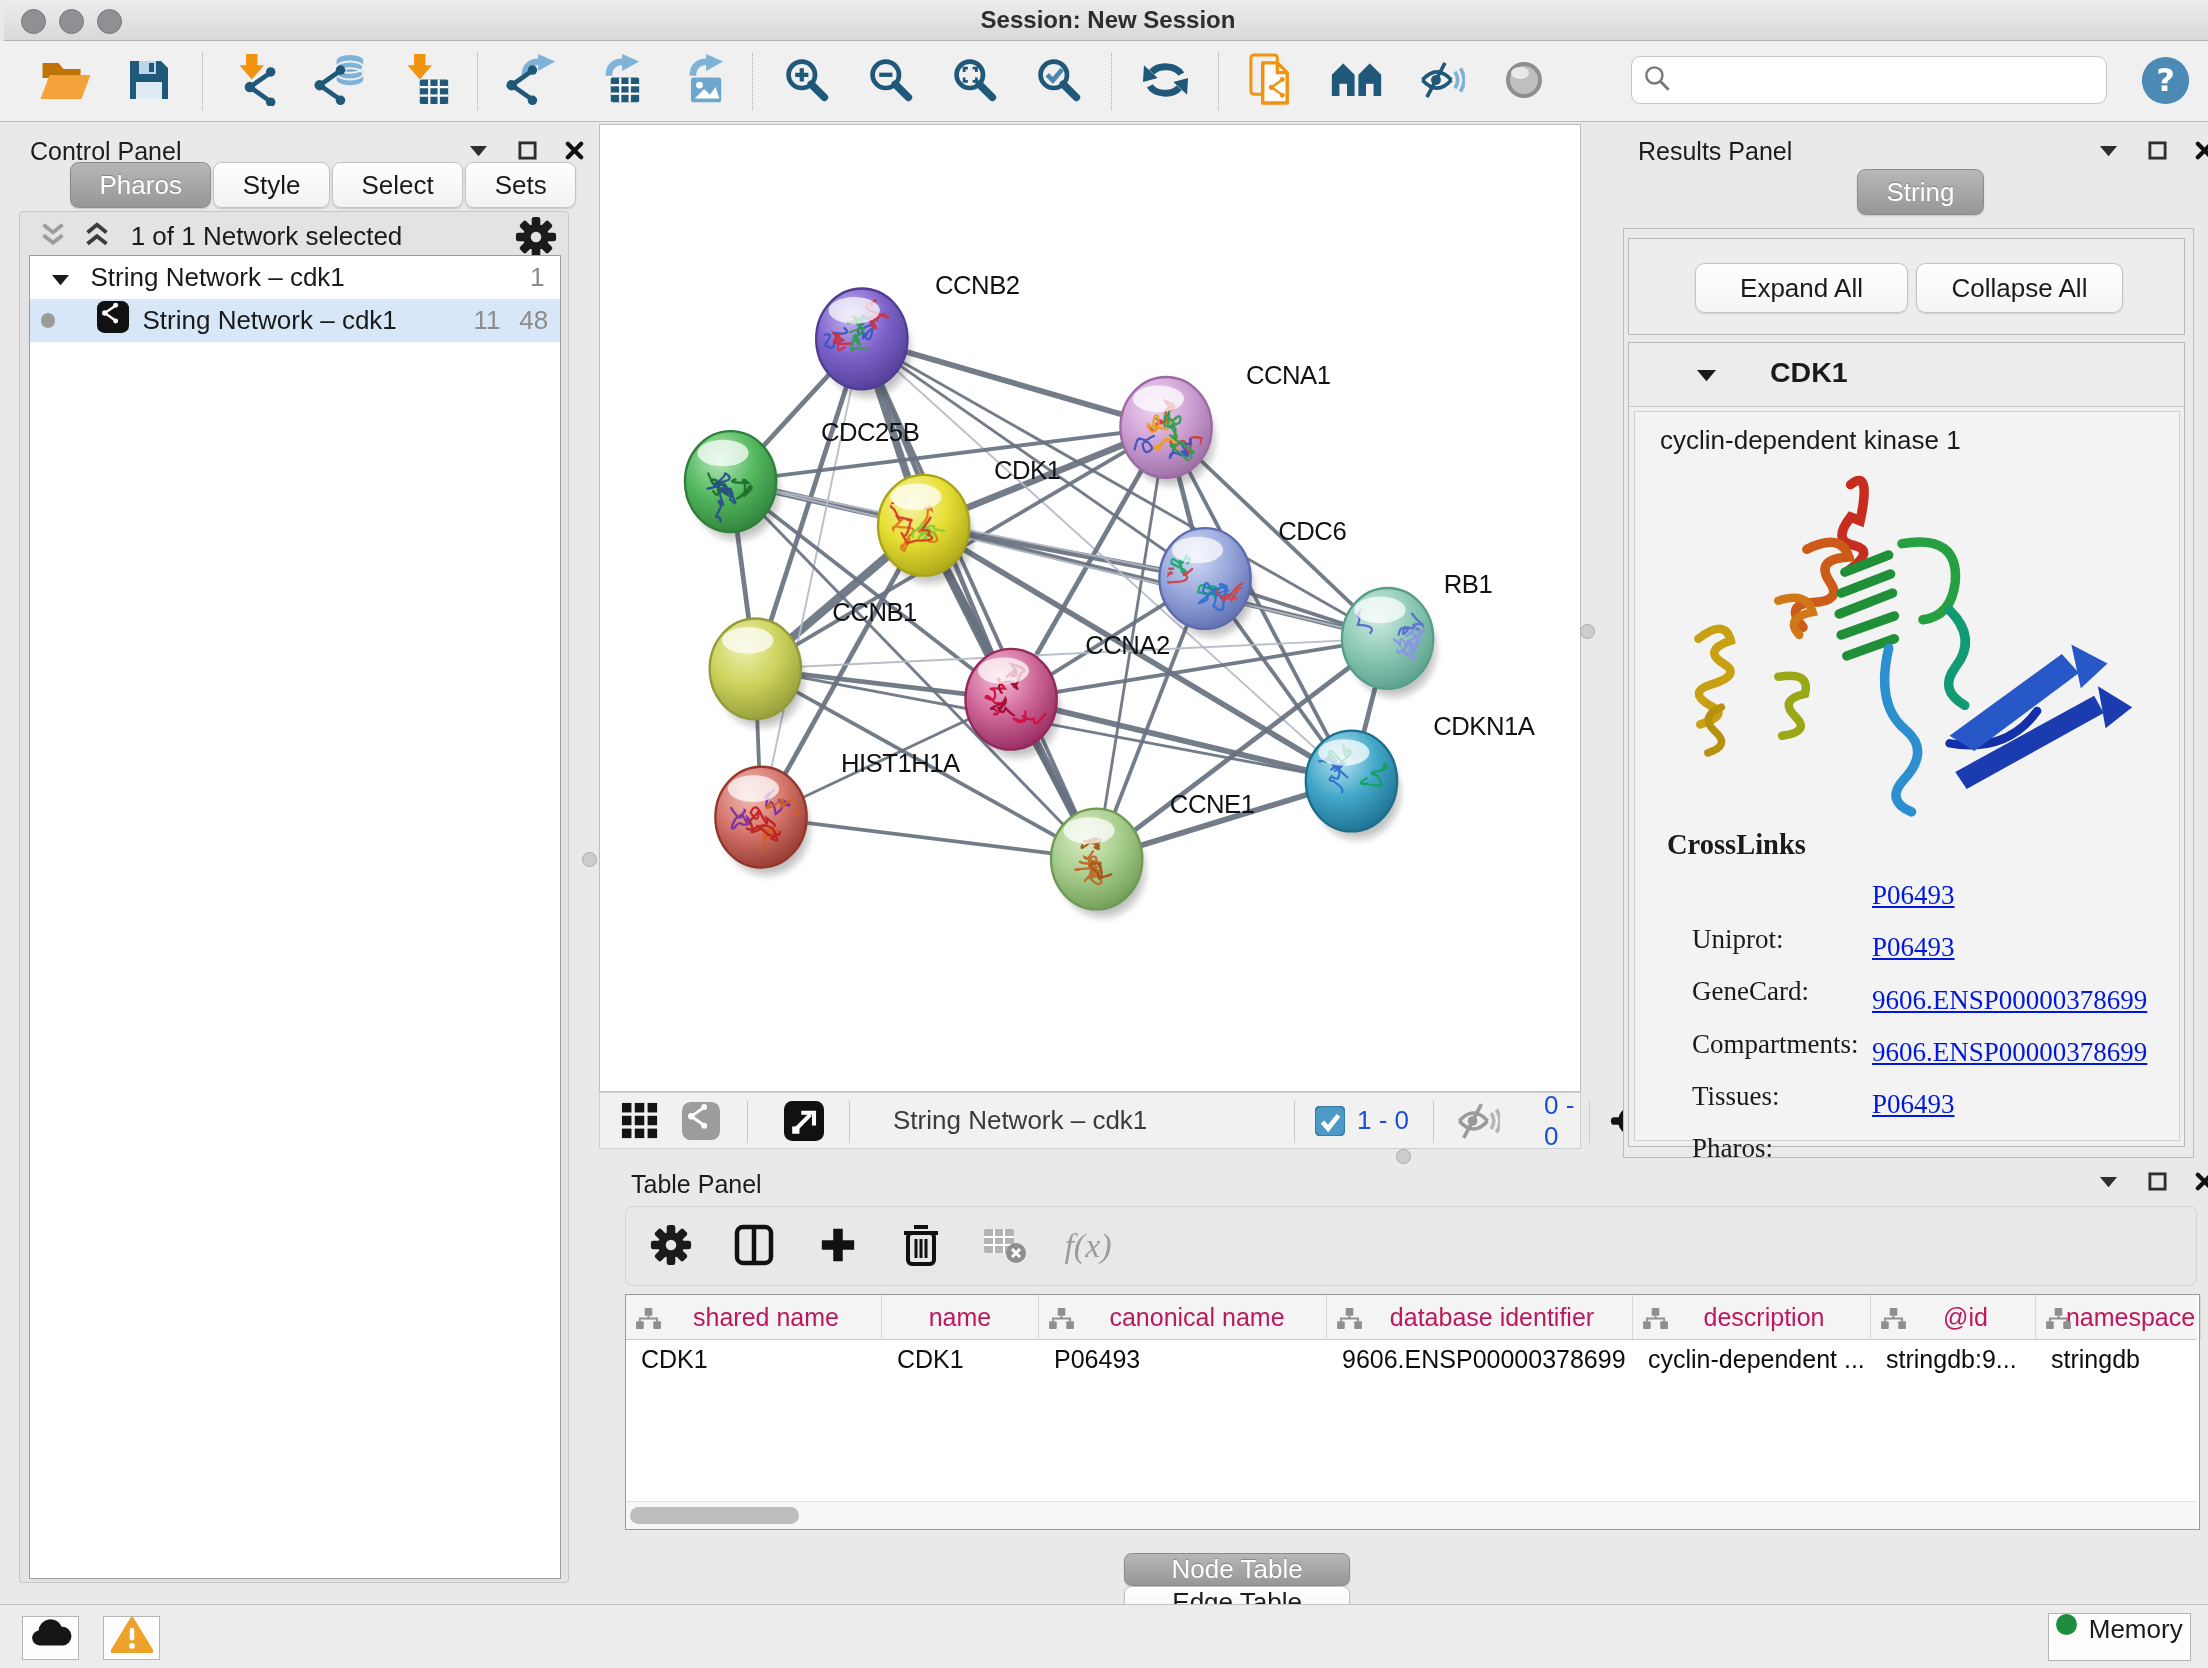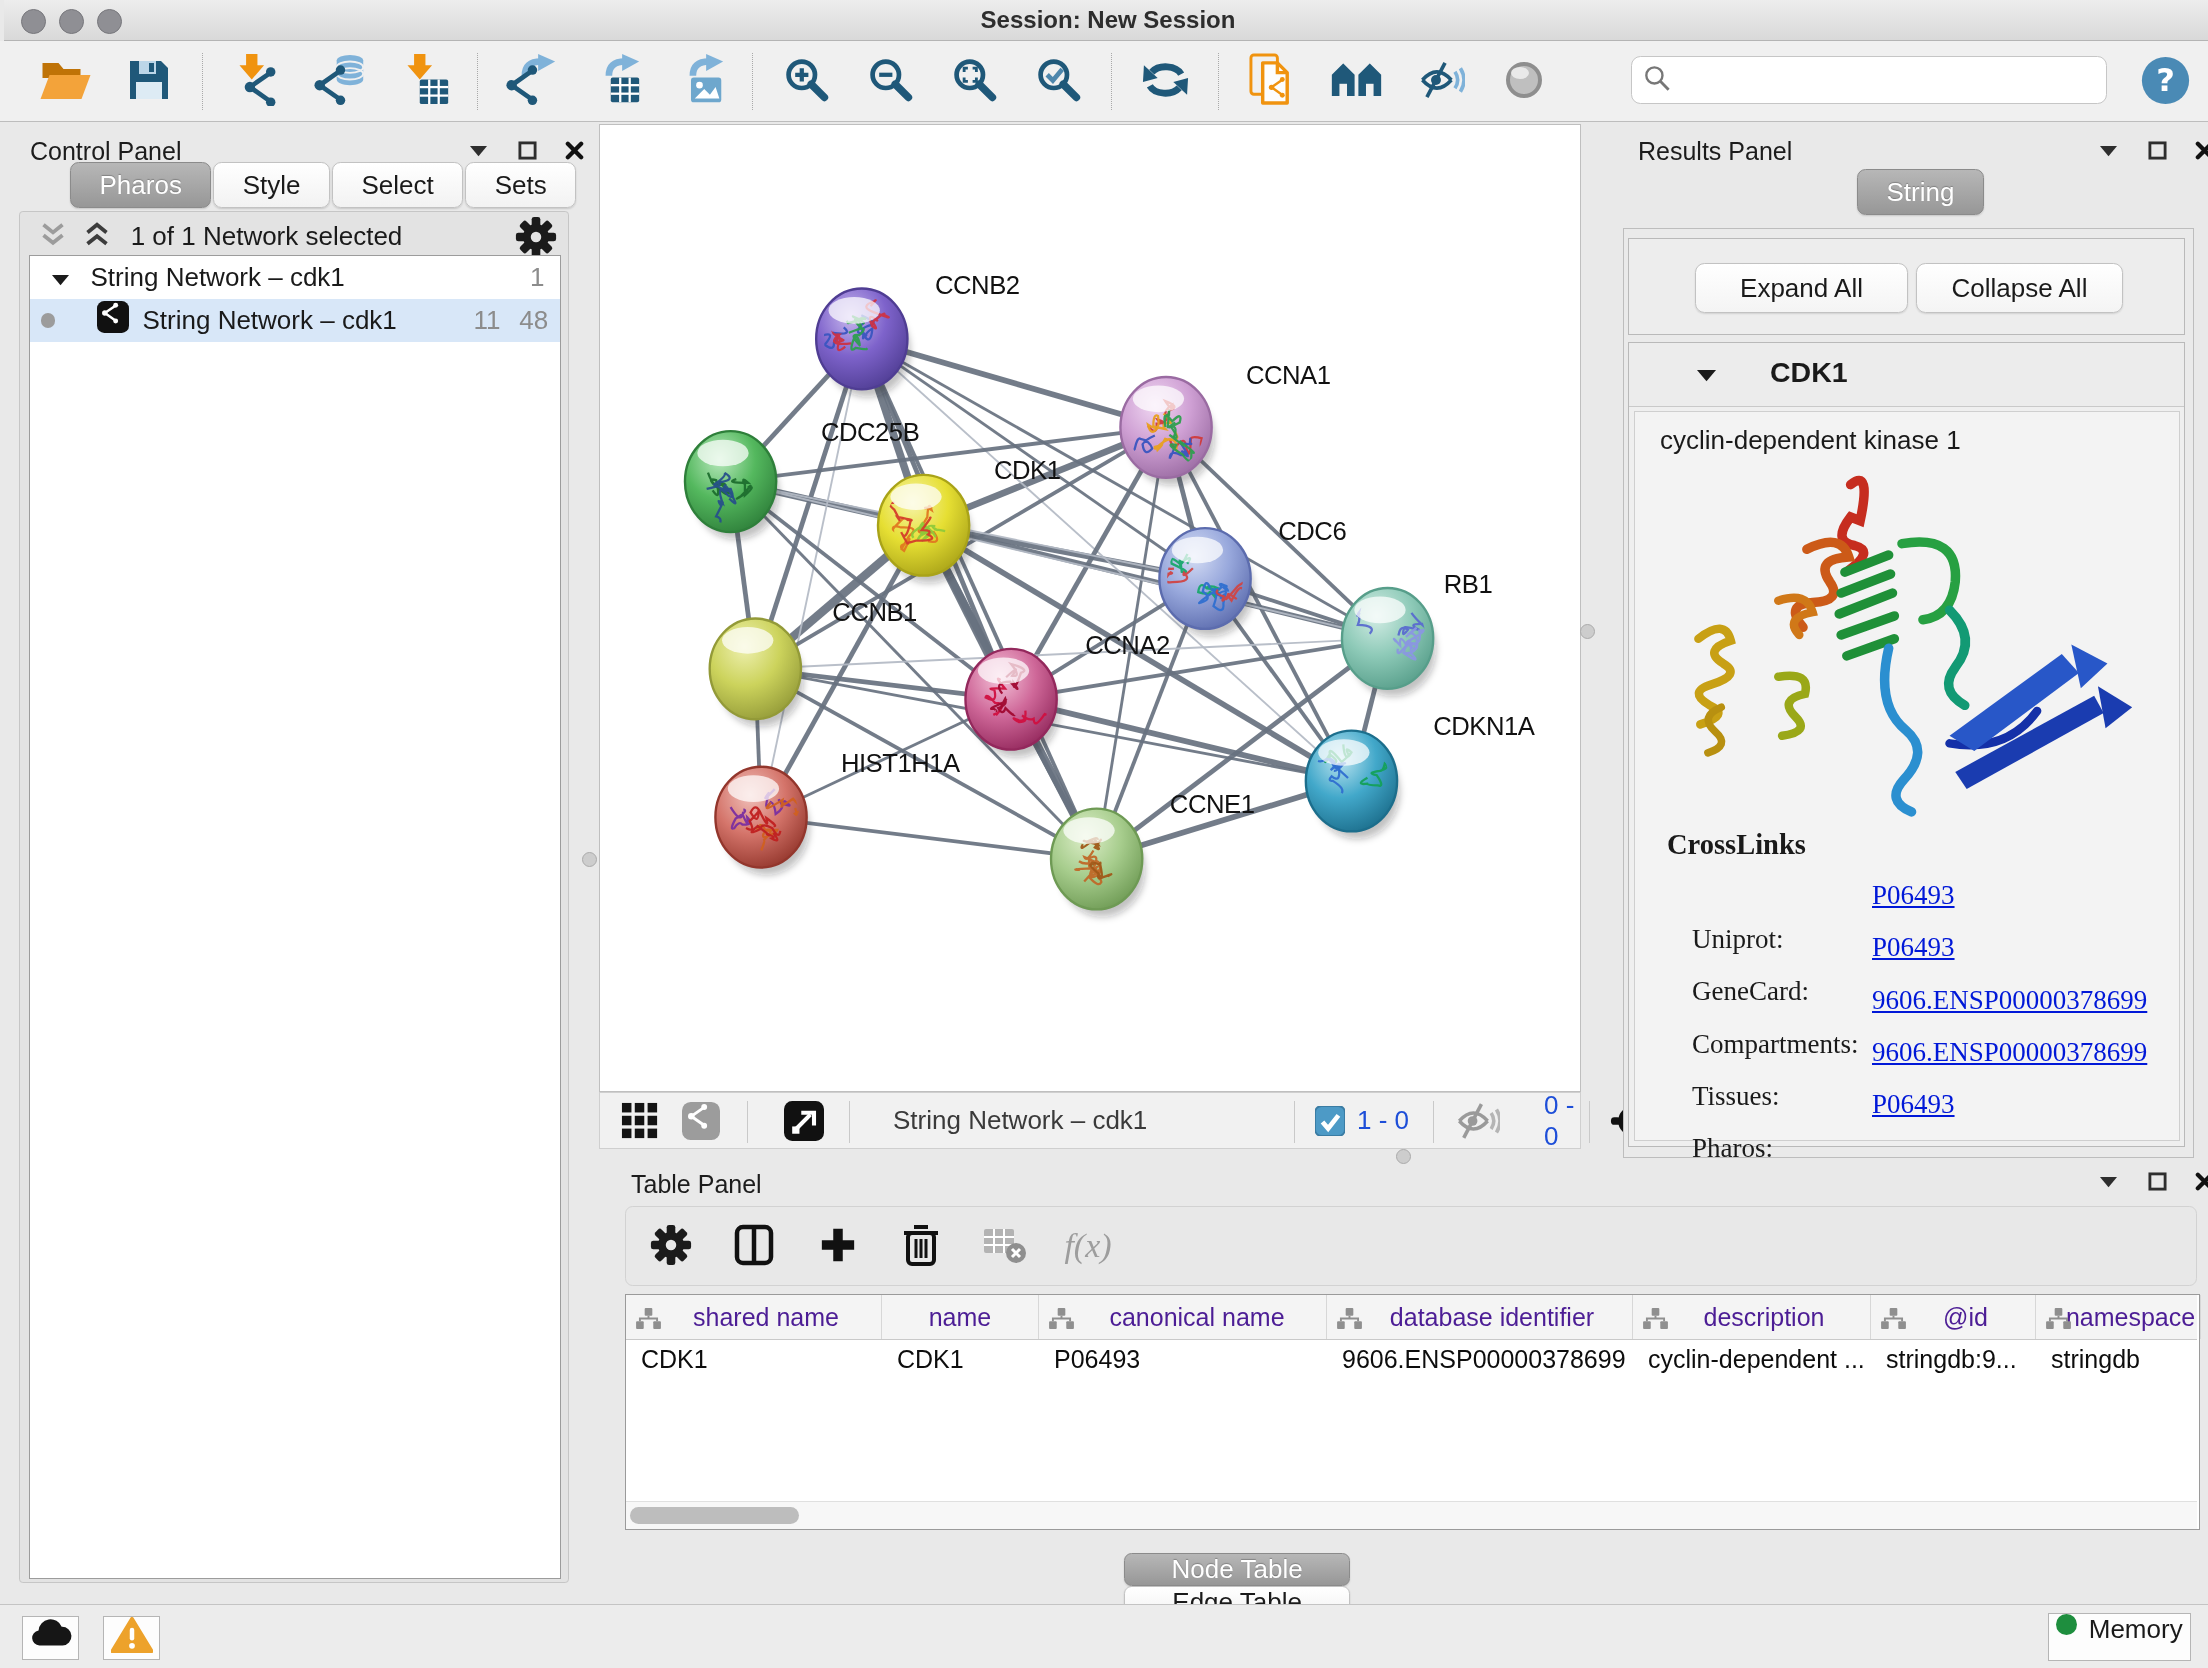--- a/index.html
+++ b/index.html
@@ -59,21 +59,21 @@
   .xl-row{position:absolute;left:57px;font-size:27px;font-family:"Liberation Serif",serif;margin-top:44px;}
   .xl-val{position:absolute;left:237px;font-size:27px;font-family:"Liberation Serif",serif;}
   .xl-val a{color:#0018d8;}
   
   #tp-toolbar{left:625px;top:1206px;width:1572px;height:80px;background:#e8e8e8;border:1px solid #d2d2d2;
       border-radius:7.6px;display:flex;align-items:center;gap:28.5px;padding-left:17px;box-sizing:border-box;}
   .tp-btn{width:55px;height:57px;display:flex;align-items:center;justify-content:center;}
   #tbl{left:625px;top:1294px;width:1575px;height:236px;background:#fff;border:1.9px solid #9a9a9a;box-sizing:border-box;}
   #tbl-head{position:absolute;left:0;top:0;width:1571px;height:44px;background:#f4f4f4;border-bottom:1px solid #c9c9c9;}
   .th-cell{position:absolute;top:0;height:44px;display:flex;align-items:center;justify-content:center;
-      font-size:25px;color:#4c1d95;border-right:1px solid #d7d7d7;box-sizing:border-box;overflow:hidden;}
+      font-size:25px;color:#be185d;border-right:1px solid #d7d7d7;box-sizing:border-box;overflow:hidden;}
   .th-icon{position:absolute;left:9.5px;top:11.4px;}
   .td-cell{position:absolute;top:44px;height:40px;line-height:40px;font-size:25px;color:#0d0d0d;
       padding-left:15px;box-sizing:border-box;white-space:nowrap;overflow:hidden;}
   #tbl-scroll{position:absolute;left:0px;bottom:0px;width:1571px;height:27px;background:#f7f7f7;border-top:1px solid #e0e0e0;}
   #tbl-thumb{position:absolute;left:3.8px;top:4.8px;width:169px;height:17px;border-radius:8.6px;background:#bdbdbd;}
   #tp-tabs{left:1124px;top:1553px;height:42px;display:flex;flex-direction:column;}
   #tp-tabs .tab{height:42px;border-radius:7.6px;font-size:26px;padding:0 30px;}
   
   #statusbar{left:0;top:1604px;width:2208px;height:65px;background:#ececec;border-top:1px solid #c4c4c4;}
   .sb-btn{position:absolute;top:11.4px;height:42px;background:#fdfdfd;border:1.9px solid #b5b5b5;

